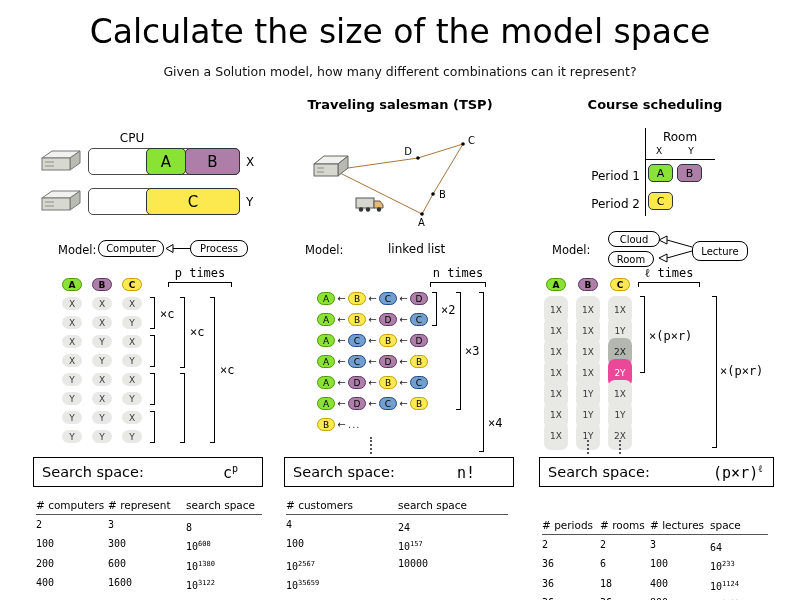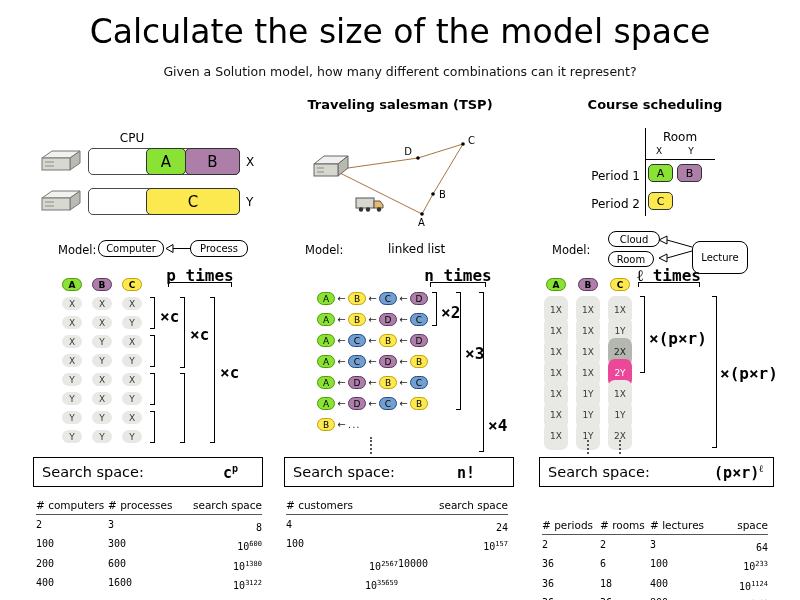--- a/index.html
+++ b/index.html
@@ -26,29 +26,29 @@
   .cb{background:#729fcf;border:1px solid #204a87}
   .gcell{background:#e8e8e5;color:#3a3a3a}
   .mid{background:#b4b7b0;color:#1a1a1a}
   .dark{background:#ec4899;color:#fff}
   .chain{position:absolute;display:flex;align-items:center;gap:2px}
   .cpill{width:18px;height:13px;border-radius:7px;display:flex;align-items:center;justify-content:center;font-size:9px;flex:none;box-sizing:border-box}
   .arr{font-size:10px;line-height:13px;color:#1a1a1a;width:9px;text-align:center;flex:none}
   .more{font-size:10px;color:#333;letter-spacing:1px}
   .vbr{position:absolute;width:5px;border:1.2px solid #000;border-left:none;box-sizing:border-box}
   .hbr{position:absolute;height:5px;border:1.2px solid #000;border-bottom:none;box-sizing:border-box}
-  .bl{position:absolute;font-family:"DejaVu Sans Mono",monospace;font-size:16px;font-weight:bold;white-space:nowrap}
+  .bl{position:absolute;font-family:"DejaVu Sans Mono",monospace;font-size:12px;font-weight:normal;white-space:nowrap}
   .ssbox{position:absolute;border:1.5px solid #000;background:#fff;display:flex;align-items:center;justify-content:space-between;box-sizing:border-box;height:30px;font-size:14.5px;padding-left:8px}
-  .formula{font-family:"DejaVu Sans Mono",monospace;font-weight:bold;font-size:15px}
+  .formula{font-family:"DejaVu Sans Mono",monospace;font-weight:normal;font-size:15px}
   .formula sup{font-size:10px}
   .stable{position:absolute;display:grid;font-size:10.5px;line-height:14px;row-gap:2px}
   .stable .th{border-bottom:1px solid #555;padding-bottom:2px;margin-bottom:1px}
   .num{font-family:"DejaVu Sans Mono",monospace;font-size:10px}
   .num sup{font-size:7px}
-  .r{text-align:right}
+  .r{}
   .line{position:absolute;background:#000}
   .vdots{position:absolute;width:0;border-left:2px dotted #555}
   svg text{font-family:"DejaVu Sans",sans-serif}
 </style>
 </head>
 <body>
 
 <div id="canvas">
 
   <div class="abs ttl">Calculate the size of the model space</div>
@@ -150,21 +150,21 @@
   <div class="vbr" style="left:210px;top:297px;height:146px"></div>
   <div class="bl" style="left:220px;top:363px">×c</div>
 
   <div class="ssbox" style="left:33px;top:457px;width:230px;padding-right:24px">
     <span>Search space:</span>
     <span class="formula"><span>c</span><sup>p</sup></span>
   </div>
 
   <div class="stable" style="left:36px;top:498px;grid-template-columns:72px 78px 76px">
     <div class="th"># computers</div>
-    <div class="th"># processes</div>
+    <div class="th"># represent</div>
     <div class="th r">search space</div>
     <div class="num">2</div>
     <div class="num">3</div>
     <div class="num r"><span>8</span><sup></sup></div>
     <div class="num">100</div>
     <div class="num">300</div>
     <div class="num r"><span>10</span><sup>600</sup></div>
     <div class="num">200</div>
     <div class="num">600</div>
     <div class="num r"><span>10</span><sup>1380</sup></div>
@@ -302,21 +302,21 @@
 
   <div class="abs lbl11" style="left:552px;top:243px">Model:</div>
   <div class="mbox" style="left:608px;top:231px;width:52px;height:16px">Cloud</div>
   <div class="mbox" style="left:608px;top:251px;width:46px;height:16px">Room</div>
   <svg class="abs" style="left:654px;top:231px" width="40" height="40">
     <line x1="38" y1="16" x2="13" y2="9" stroke="#000"></line>
     <polygon points="13,5 5,9 13,13" fill="#fff" stroke="#000"></polygon>
     <line x1="38" y1="20" x2="13" y2="27" stroke="#000"></line>
     <polygon points="13,23 5,27 13,31" fill="#fff" stroke="#000"></polygon>
   </svg>
-  <div class="mbox" style="left:692px;top:241px;width:56px;height:33px">Lecture</div>
+  <div class="mbox" style="left:692px;top:241px;width:56px;height:20px">Lecture</div>
 
   <div class="grow3" style="left:546px;top:278px;gap:12px">
     <span class="pill cg hd">A</span>
     <span class="pill cp hd">B</span>
     <span class="pill cy hd">C</span>
   </div>
   <div class="grow3" style="left:544px;top:296px">
       <span class="pill w24 gcell">1X</span>
       <span class="pill w24 gcell">1X</span>
       <span class="pill w24 gcell">1X</span>

